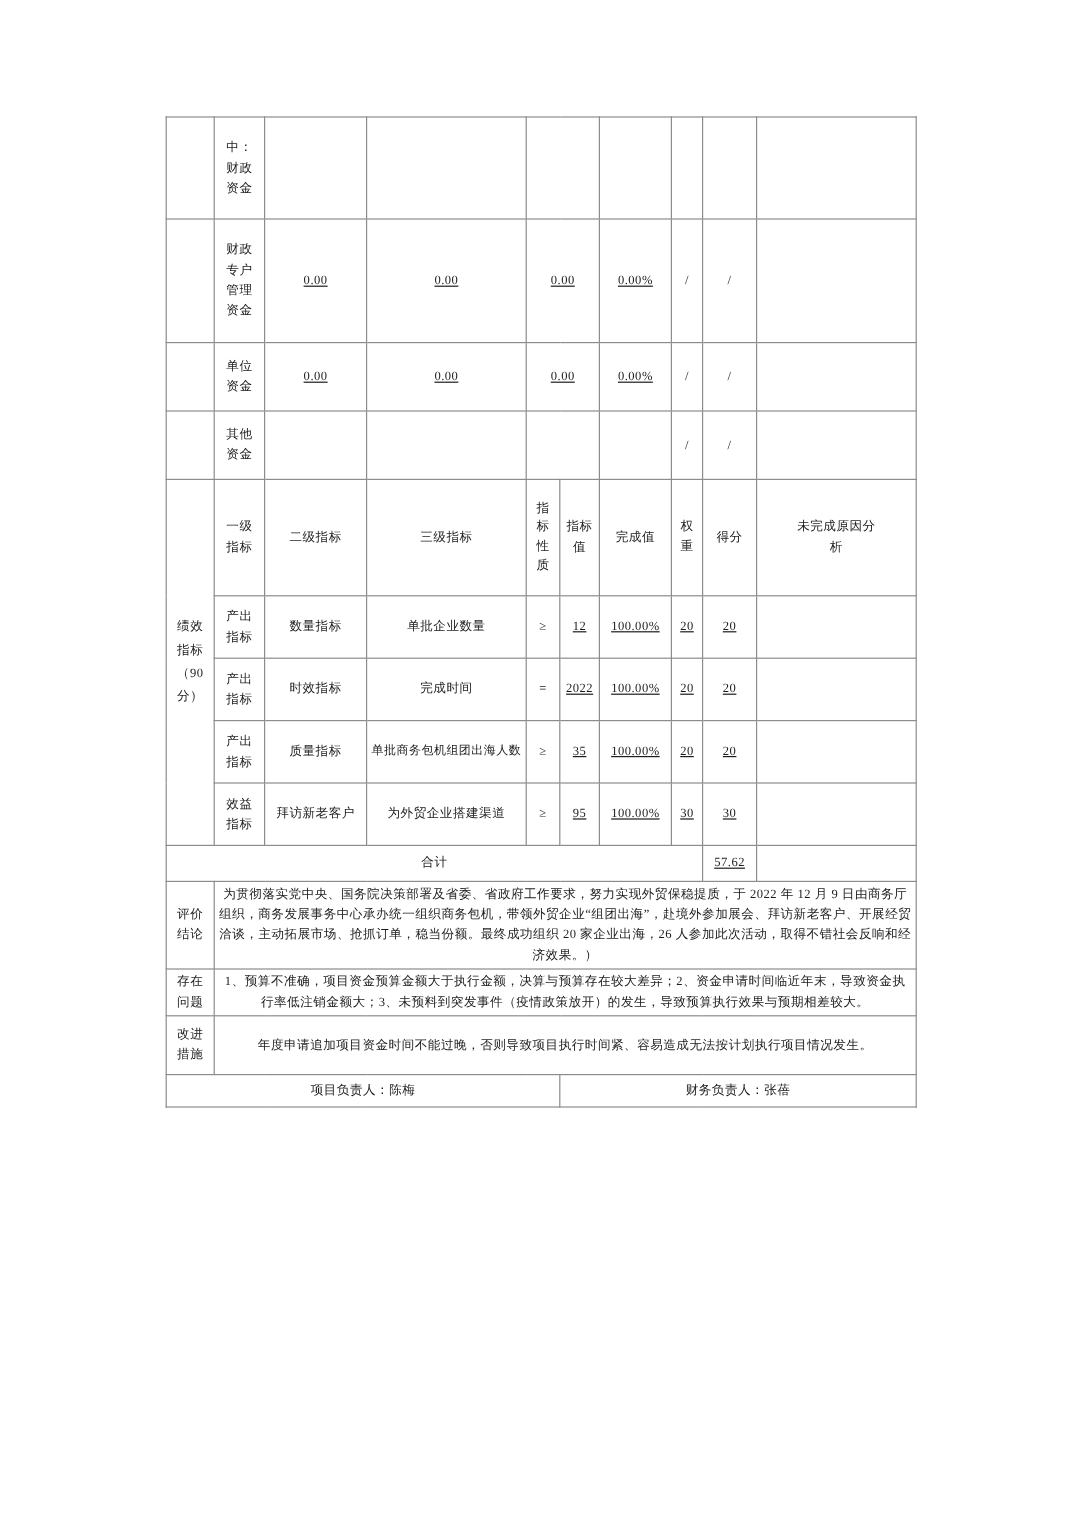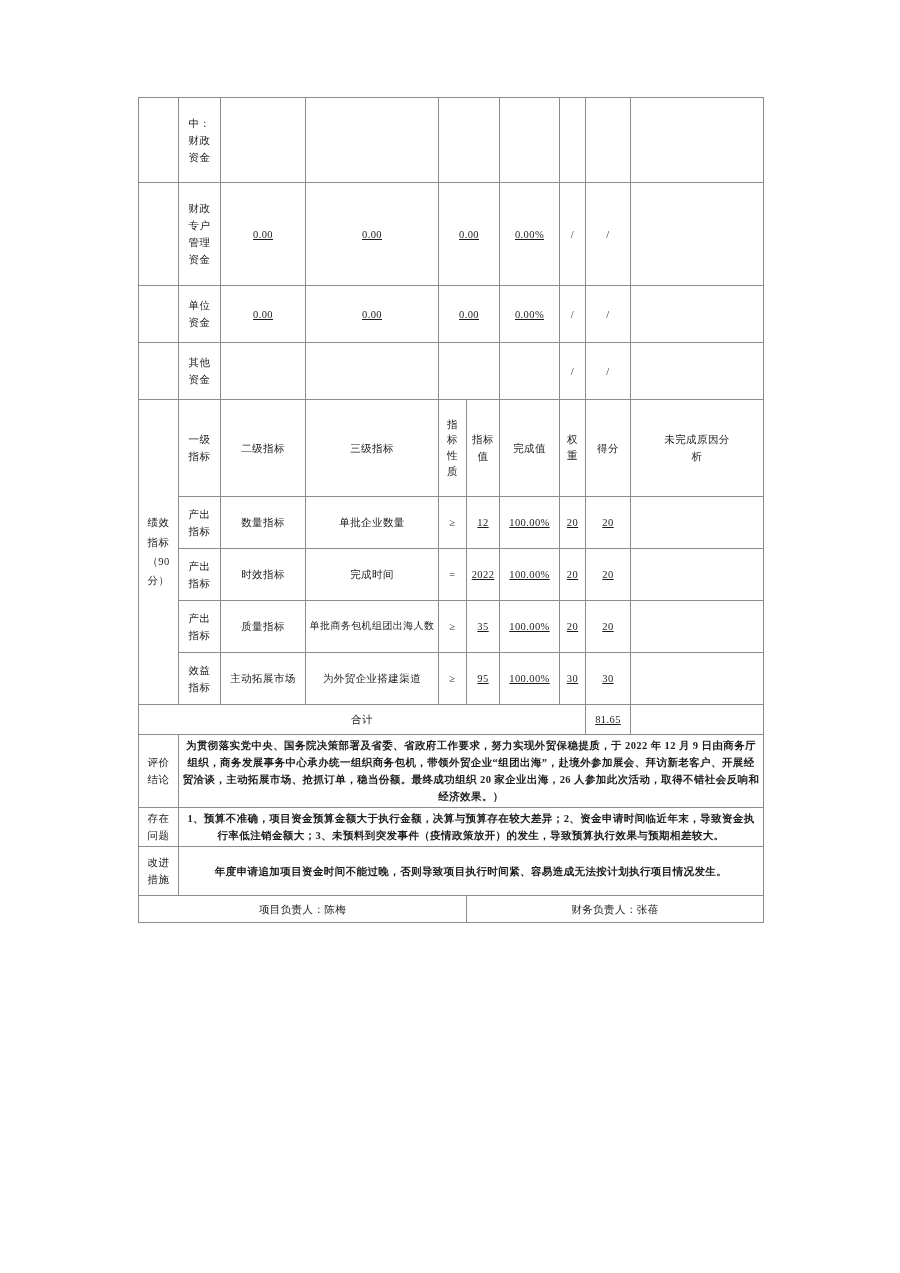--- a/index.html
+++ b/index.html
@@ -55,21 +55,20 @@
     text-decoration: underline;
   }
   .para {
     text-align: justify;
     text-justify: inter-ideograph;
     font-size: 10.8px;
     line-height: 2.0;
     padding: 4px 7px 4px 8px;
     letter-spacing: 0.2px;
     vertical-align: middle;
-    font-weight: bold;
   }
   .para-cell {
     text-align: left;
   }
   .label-v {
     width: 40px;
     letter-spacing: 0.6px;
     line-height: 1.75;
   }
   .footer-cell {
@@ -228,33 +227,33 @@
         <td class="numcell">35</td>
         <td class="numcell">100.00%</td>
         <td class="numcell">20</td>
         <td class="numcell">20</td>
         <td></td>
       </tr>
 
       <tr>
         <td class="vtext" style="white-space:pre-line;height:47px">效益
 指标</td>
-        <td>主动拓展市场</td>
+        <td>拜访新老客户</td>
         <td>为外贸企业搭建渠道</td>
         <td>≥</td>
         <td class="numcell">95</td>
         <td class="numcell">100.00%</td>
         <td class="numcell">30</td>
         <td class="numcell">30</td>
         <td></td>
       </tr>
 
       <tr>
         <td colspan="8" style="height:25px">合计</td>
-        <td class="numcell">81.65</td>
+        <td class="numcell">57.62</td>
         <td></td>
       </tr>
 
       <tr>
         <td class="vtext" style="white-space:pre-line">评价
 结论</td>
         <td colspan="9" class="para para-cell">为贯彻落实党中央、国务院决策部署及省委、省政府工作要求，努力实现外贸保稳提质，于 2022 年 12 月 9 日由商务厅组织，商务发展事务中心承办统一组织商务包机，带领外贸企业“组团出海”，赴境外参加展会、拜访新老客户、开展经贸洽谈，主动拓展市场、抢抓订单，稳当份额。最终成功组织 20 家企业出海，26 人参加此次活动，取得不错社会反响和经济效果。）</td>
       </tr>
 
       <tr>

